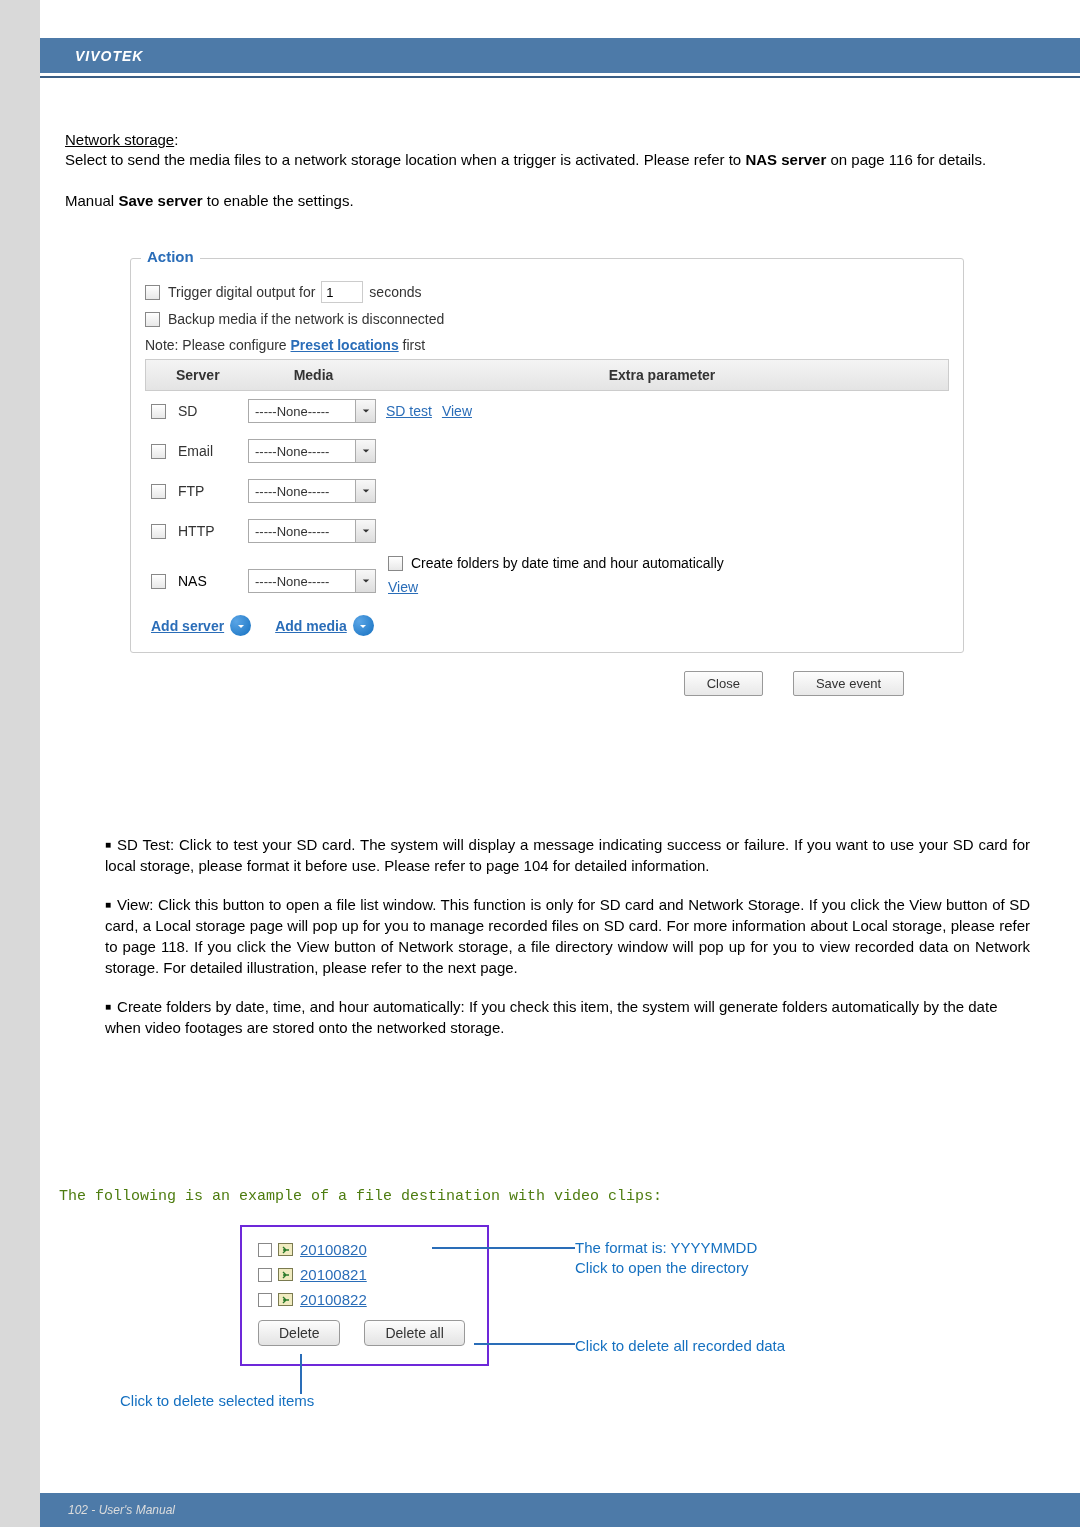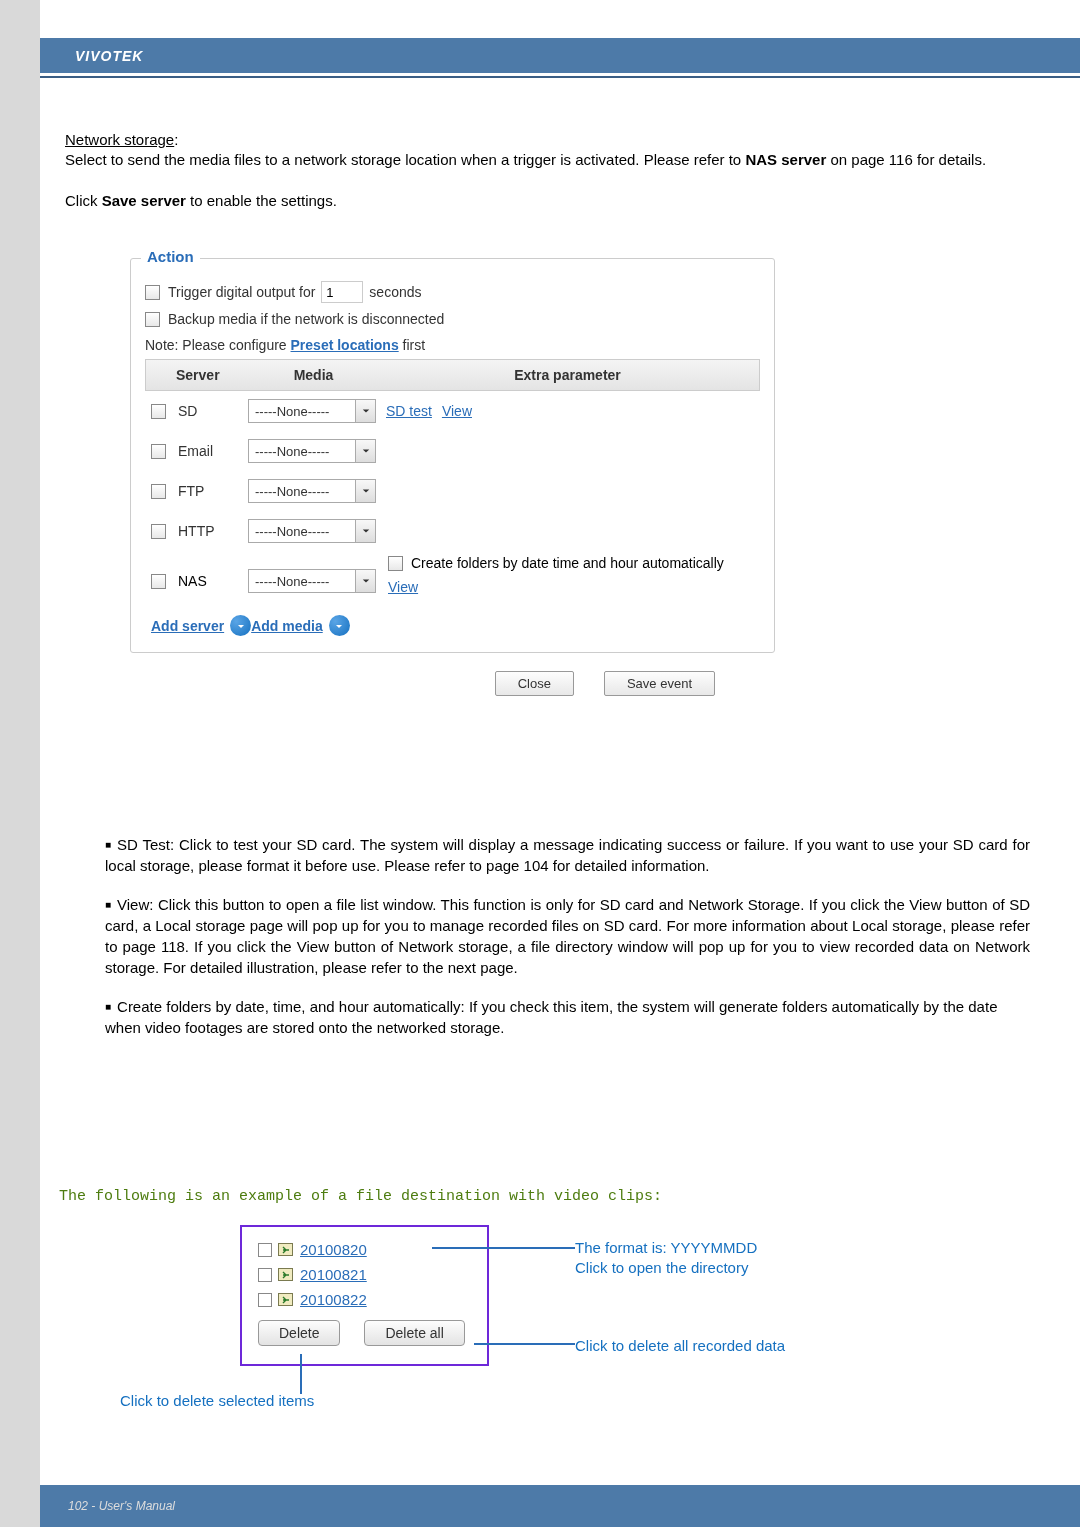--- a/index.html
+++ b/index.html
@@ -8,21 +8,21 @@
     .white-bg { position: absolute; background: #fff; top: 0; left: 40px; right: 0; bottom: 0; }
     .header-bar { position: absolute; top: 38px; left: 40px; right: 0; height: 35px; background: #4d7aa8; display: flex; align-items: center; padding-left: 35px; }
     .header-bar .brand { color: #fff; font-weight: bold; font-style: italic; font-size: 14px; letter-spacing: 1px; }
     .header-rule { position: absolute; top: 76px; left: 40px; right: 0; height: 2px; background: #3a5e85; }
     
     .intro-text { position: absolute; top: 130px; left: 65px; right: 50px; font-size: 15px; color: #000; line-height: 1.35; }
     .intro-text a { text-decoration: underline; color: #000; }
     .intro-text .bold { font-weight: bold; }
     .intro-text .just { text-align: justify; }
     
-    .config-panel { position: absolute; top: 250px; left: 130px; width: 645px; }
+    .config-panel { position: absolute; top: 250px; left: 130px; width: 834px; }
     .fieldset { border: 1px solid #ccc; border-radius: 3px; padding: 14px 14px 16px; position: relative; margin-top: 8px; }
     .fieldset-legend { position: absolute; top: -11px; left: 10px; background: #fff; padding: 0 6px; color: #2a6db8; font-weight: bold; font-size: 15px; }
     .row { display: flex; align-items: center; margin: 8px 0; font-size: 14px; color: #333; }
     .checkbox { width: 15px; height: 15px; border: 1px solid #888; background: linear-gradient(#fff,#e8e8e8); margin-right: 8px; }
     .num-input { width: 42px; height: 22px; border: 1px solid #ccc; margin: 0 6px; padding: 1px 4px; font-size: 13px; }
     .note { color: #333; font-size: 14px; margin: 10px 0 4px; }
     .note a { color: #2a6db8; text-decoration: underline; font-weight: bold; text-align: center; }
     
     .table-header { display: flex; background: linear-gradient(#f4f4f4,#e4e4e4); border: 1px solid #ccc; margin-top: 6px; }
     .th { padding: 7px 8px; font-weight: bold; font-size: 14px; color: #333; }
@@ -36,21 +36,21 @@
     .media-sel { width: 128px; height: 24px; border: 1px solid #aaa; display: flex; align-items: center; background: #fff; }
     .media-sel .sel-text { flex: 1; padding: 0 6px; font-size: 13px; color: #333; }
     .media-sel .sel-btn { width: 20px; height: 22px; border-left: 1px solid #aaa; background: linear-gradient(#f8f8f8,#ddd); display: flex; align-items: center; justify-content: center; }
     .sel-btn svg { width: 8px; height: 8px; }
     .link-text { color: #2a6db8; text-decoration: underline; margin-left: 10px; font-size: 14px; }
     
     .nas-row { display: flex; align-items: flex-start; padding: 4px 0 8px; font-size: 14px; }
     .nas-extra { margin-left: 12px; }
     .nas-extra .create-row { display: flex; align-items: center; }
     
-    .add-links { display: flex; align-items: center; margin-top: 12px; padding-left: 6px; }
+    .add-links { display: flex; align-items: center; gap: 24px; margin-top: 12px; padding-left: 6px; }
     .add-link { display: flex; align-items: center; gap: 6px; }
     .add-link span { color: #2a6db8; text-decoration: underline; font-weight: bold; font-size: 14px; }
     .circle-btn { width: 21px; height: 21px; border-radius: 50%; background: radial-gradient(circle at 30% 30%, #5aa5e6, #1570c0); display: flex; align-items: center; justify-content: center; }
     .circle-btn svg { width: 10px; height: 10px; }
     
     .btn-row { display: flex; justify-content: flex-end; gap: 30px; margin-top: 18px; padding-right: 60px; }
     .btn { border: 1px solid #999; background: linear-gradient(#fdfdfd,#e8e8e8); padding: 4px 22px; font-size: 13px; border-radius: 2px; color: #333; }
     
     .bullets { position: absolute; top: 834px; left: 65px; right: 50px; font-size: 15px; color: #000; line-height: 1.4; margin-left: 40px; }
     .bullets p { margin-bottom: 18px; text-align: justify; }
@@ -68,41 +68,41 @@
     .del-btns { display: flex; gap: 24px; margin-top: 12px; }
     .del-btn { border: 1px solid #999; border-radius: 4px; background: linear-gradient(#fdfdfd,#e3e3e3); padding: 4px 20px; font-size: 14px; color: #333; }
     
     .anno { position: absolute; color: #1570c0; font-size: 15px; line-height: 1.3; }
     .anno-format { top: 1238px; left: 575px; }
     .anno-delall { top: 1336px; left: 575px; }
     .anno-delsel { top: 1391px; left: 120px; }
     
     .conn-line { position: absolute; background: #2a6db8; }
     
-    .footer { position: absolute; bottom: 0; left: 40px; right: 0; height: 42px; background: #4d7aa8; display: flex; align-items: center; padding-left: 28px; }
+    .footer { position: absolute; bottom: 0; left: 40px; right: 0; height: 34px; background: #4d7aa8; display: flex; align-items: center; padding-left: 28px; }
     .footer span { color: #ddd; font-style: italic; font-size: 12px; }
   </style>
 </head>
 <body>
 
 <div class="page">
   <div class="white-bg"></div>
   <div class="header-bar">
     <span class="brand">VIVOTEK</span>
   </div>
   <div class="header-rule"></div>
 
   <div class="intro-text">
     <div class="just">
       <a>Network storage</a><span>:</span><br>
       <span>Select to send the media files to a network storage location when a trigger is activated. Please refer to </span><span class="bold">NAS server</span><span> on page 116 for details.</span>
     </div>
     <br>
     <div>
-      <span>Click </span><span class="bold">Save server</span><span> to enable the settings.</span>
+      <span>Manual </span><span class="bold">Save server</span><span> to enable the settings.</span>
     </div>
   </div>
 
   <div class="config-panel">
     <div class="fieldset">
       <div class="fieldset-legend">Action</div>
 
       <div class="row">
         <div class="checkbox"></div>
         <span>Trigger digital output for</span>

